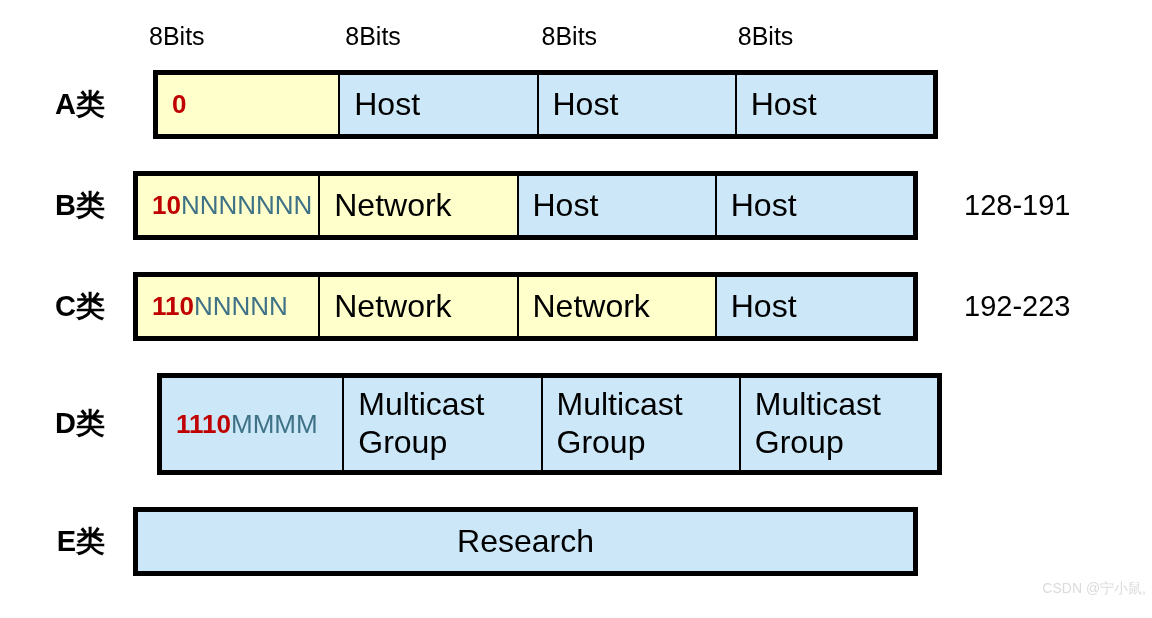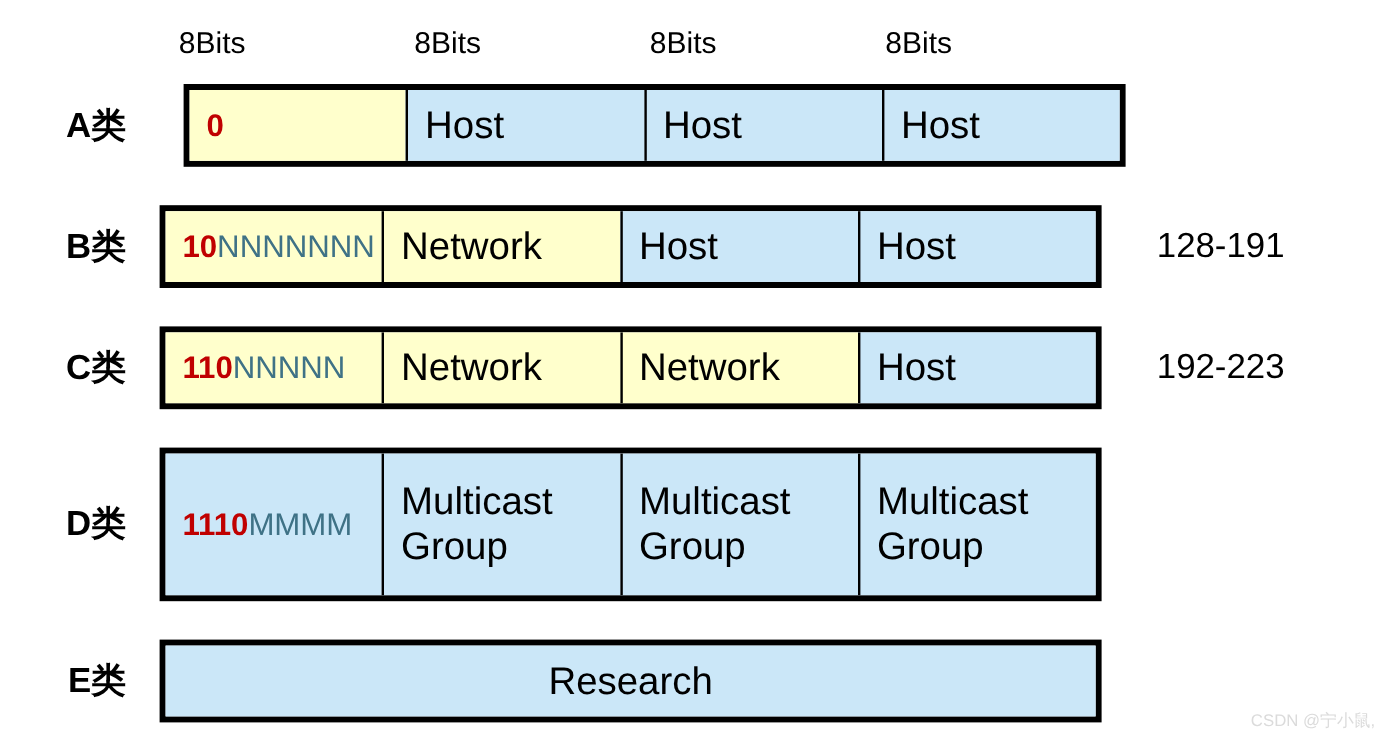--- a/index.html
+++ b/index.html
@@ -33,21 +33,21 @@
   .cell:first-child{border-left:none;}
   .cell.bits{font-size:26px;white-space:nowrap;padding-right:4px;}
   .cell .bit-prefix{color:var(--red);font-weight:bold;}
   .cell .bit-letters{color:var(--teal);}
   .cell.full{justify-content:center;padding:4px 0;}
   .range{
     flex:1;display:flex;align-items:center;padding-left:46px;
     box-sizing:border-box;font-size:29px;
   }
   .watermark{
-    position:absolute;right:6px;bottom:8px;font-size:14px;color:var(--wm);margin-left:38px;
+    position:absolute;right:6px;bottom:20px;font-size:14px;color:var(--wm);margin-left:38px;
   }
 </style>
 </head>
 <body>
 
 <div class="header-row">
   <div class="label-spacer"></div>
   <div class="bit-headers" id="bit-headers">
       <div class="bit-label">8Bits</div>
       <div class="bit-label">8Bits</div>
@@ -89,21 +89,21 @@
           <span class="bit-letters">NNNNN</span>
         </div>
         <div class="cell" style="background: var(--yellow);">Network</div>
         <div class="cell" style="background: var(--yellow);">Network</div>
         <div class="cell" style="background: var(--blue);">Host</div>
       </div>
       <div class="range">192-223</div>
     </div>
     <div class="row">
       <div class="class-label">D类</div>
-      <div class="box" style="height: 128px;">
+      <div class="box" style="height: 102px; margin-left: 24px;">
         <div class="cell bits" style="background: var(--blue);">
           <span class="bit-prefix">1110</span>
           <span class="bit-letters">MMMM</span>
         </div>
         <div class="cell" style="background: var(--blue);">Multicast Group</div>
         <div class="cell" style="background: var(--blue);">Multicast Group</div>
         <div class="cell" style="background: var(--blue);">Multicast Group</div>
       </div>
     </div>
     <div class="row">

